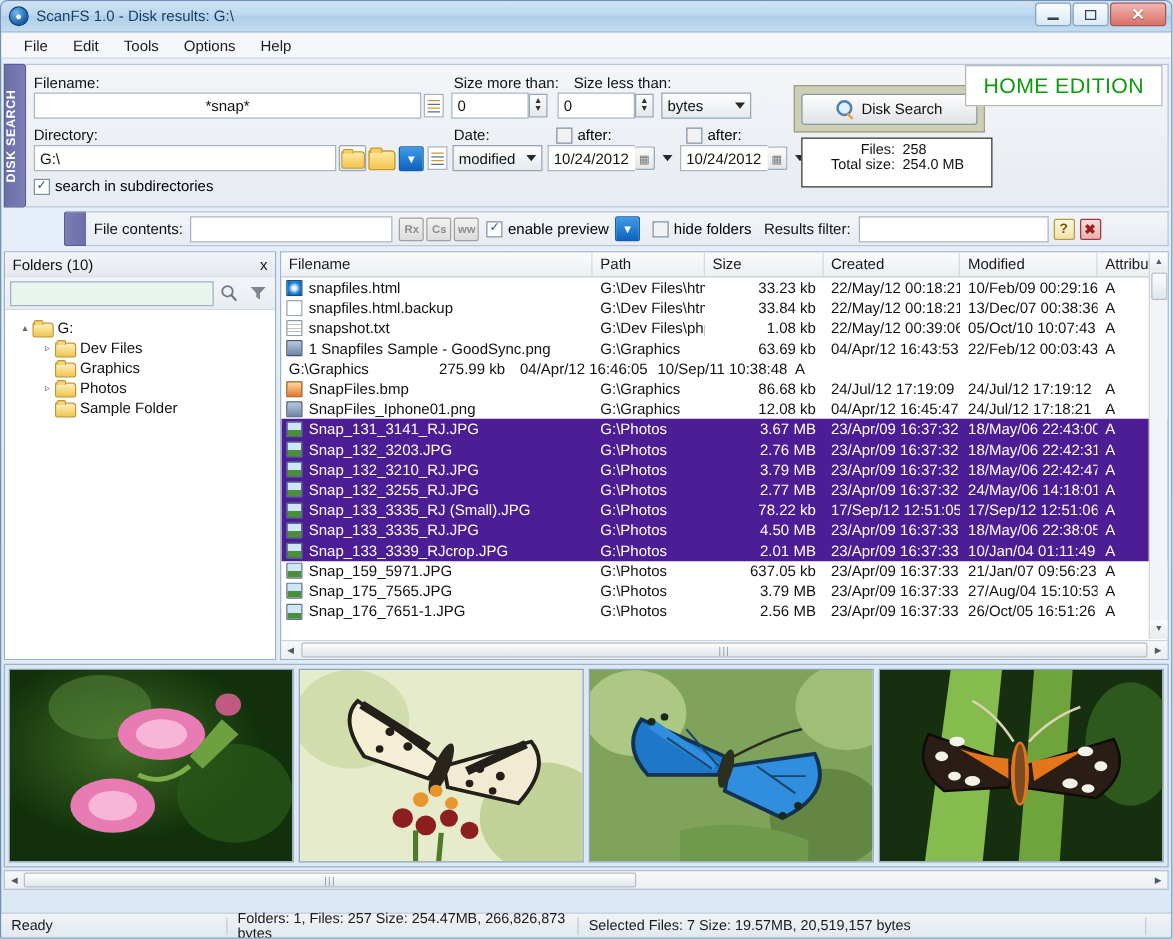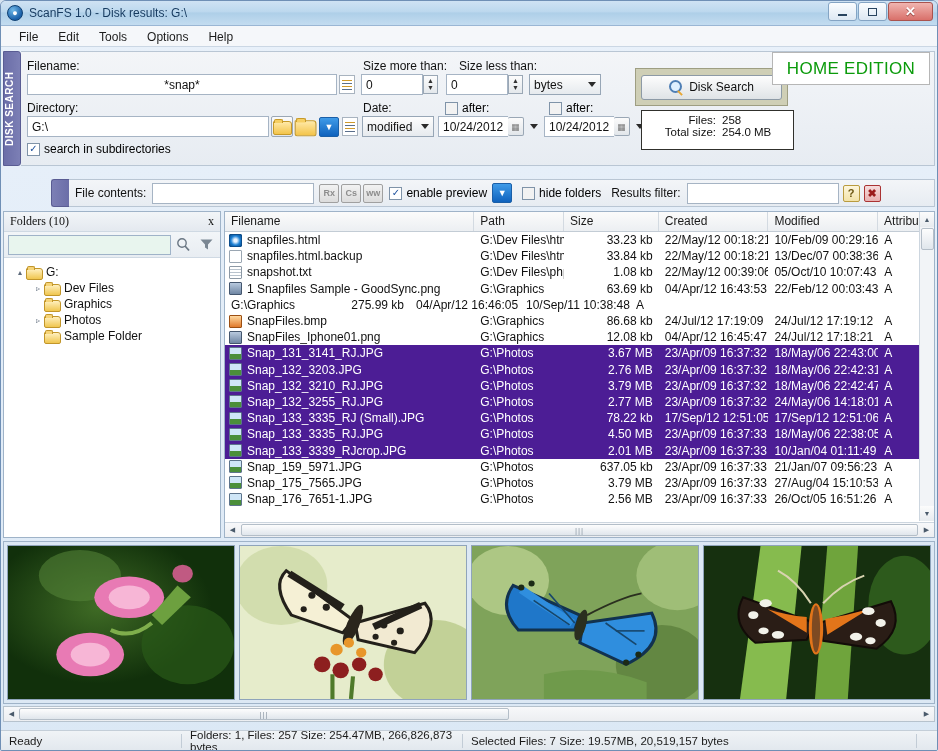--- a/index.html
+++ b/index.html
@@ -187,21 +187,21 @@
   .statsbox .k { width: 66px; text-align: right; margin-right: 6px; }
   .homebox {
     position: absolute; right: 4px; top: 0px;
     width: 158px; height: 33px;
     background: #fff; border: 1px solid #b6b6b6;
     display: flex; align-items: center; justify-content: center;
     color: #0b9b0b; font-size: 17px; letter-spacing: .3px;
   }
 
   .contentsrow {
-    margin-top: 13px;
+    margin-top: 3px;
     display: flex;
     padding-left: 48px;
   }
   .contents-main {
     flex: 1;
     background: linear-gradient(#f3f5f8, #e7ecf2);
     border: 1px solid #b9c6d4; border-left: none;
     height: 28px; display: flex; align-items: center; padding: 0 6px;
   }
   .vtab2 {
@@ -231,21 +231,20 @@
   .folders {
     width: 218px; background: #fff;
     border: 1px solid #9fb3c8;
     display: flex; flex-direction: column;
   }
   .folders-hdr {
     height: 20px; background: linear-gradient(#f2f5f8,#e4e9ef);
     display: flex; align-items: center; justify-content: space-between;
     padding: 0 6px; font-size: 12px; color: #111;
     border-bottom: 1px solid #cfd9e3;
-    font-family: Liberation Serif, serif;
   }
   .folders-srch {
     height: 26px; display: flex; align-items: center; gap: 3px; padding: 2px 4px;
     background: linear-gradient(#f2f5f8,#e8edf2);
     border-bottom: 1px solid #cfd9e3;
   }
   .folders-srch input {
     flex: 1; height: 20px; border: 1px solid #9fb3c8; background: #e8f5ee; outline: none;
     font-family: "Liberation Sans", sans-serif; font-size: 12px; padding: 0 3px;
   }

